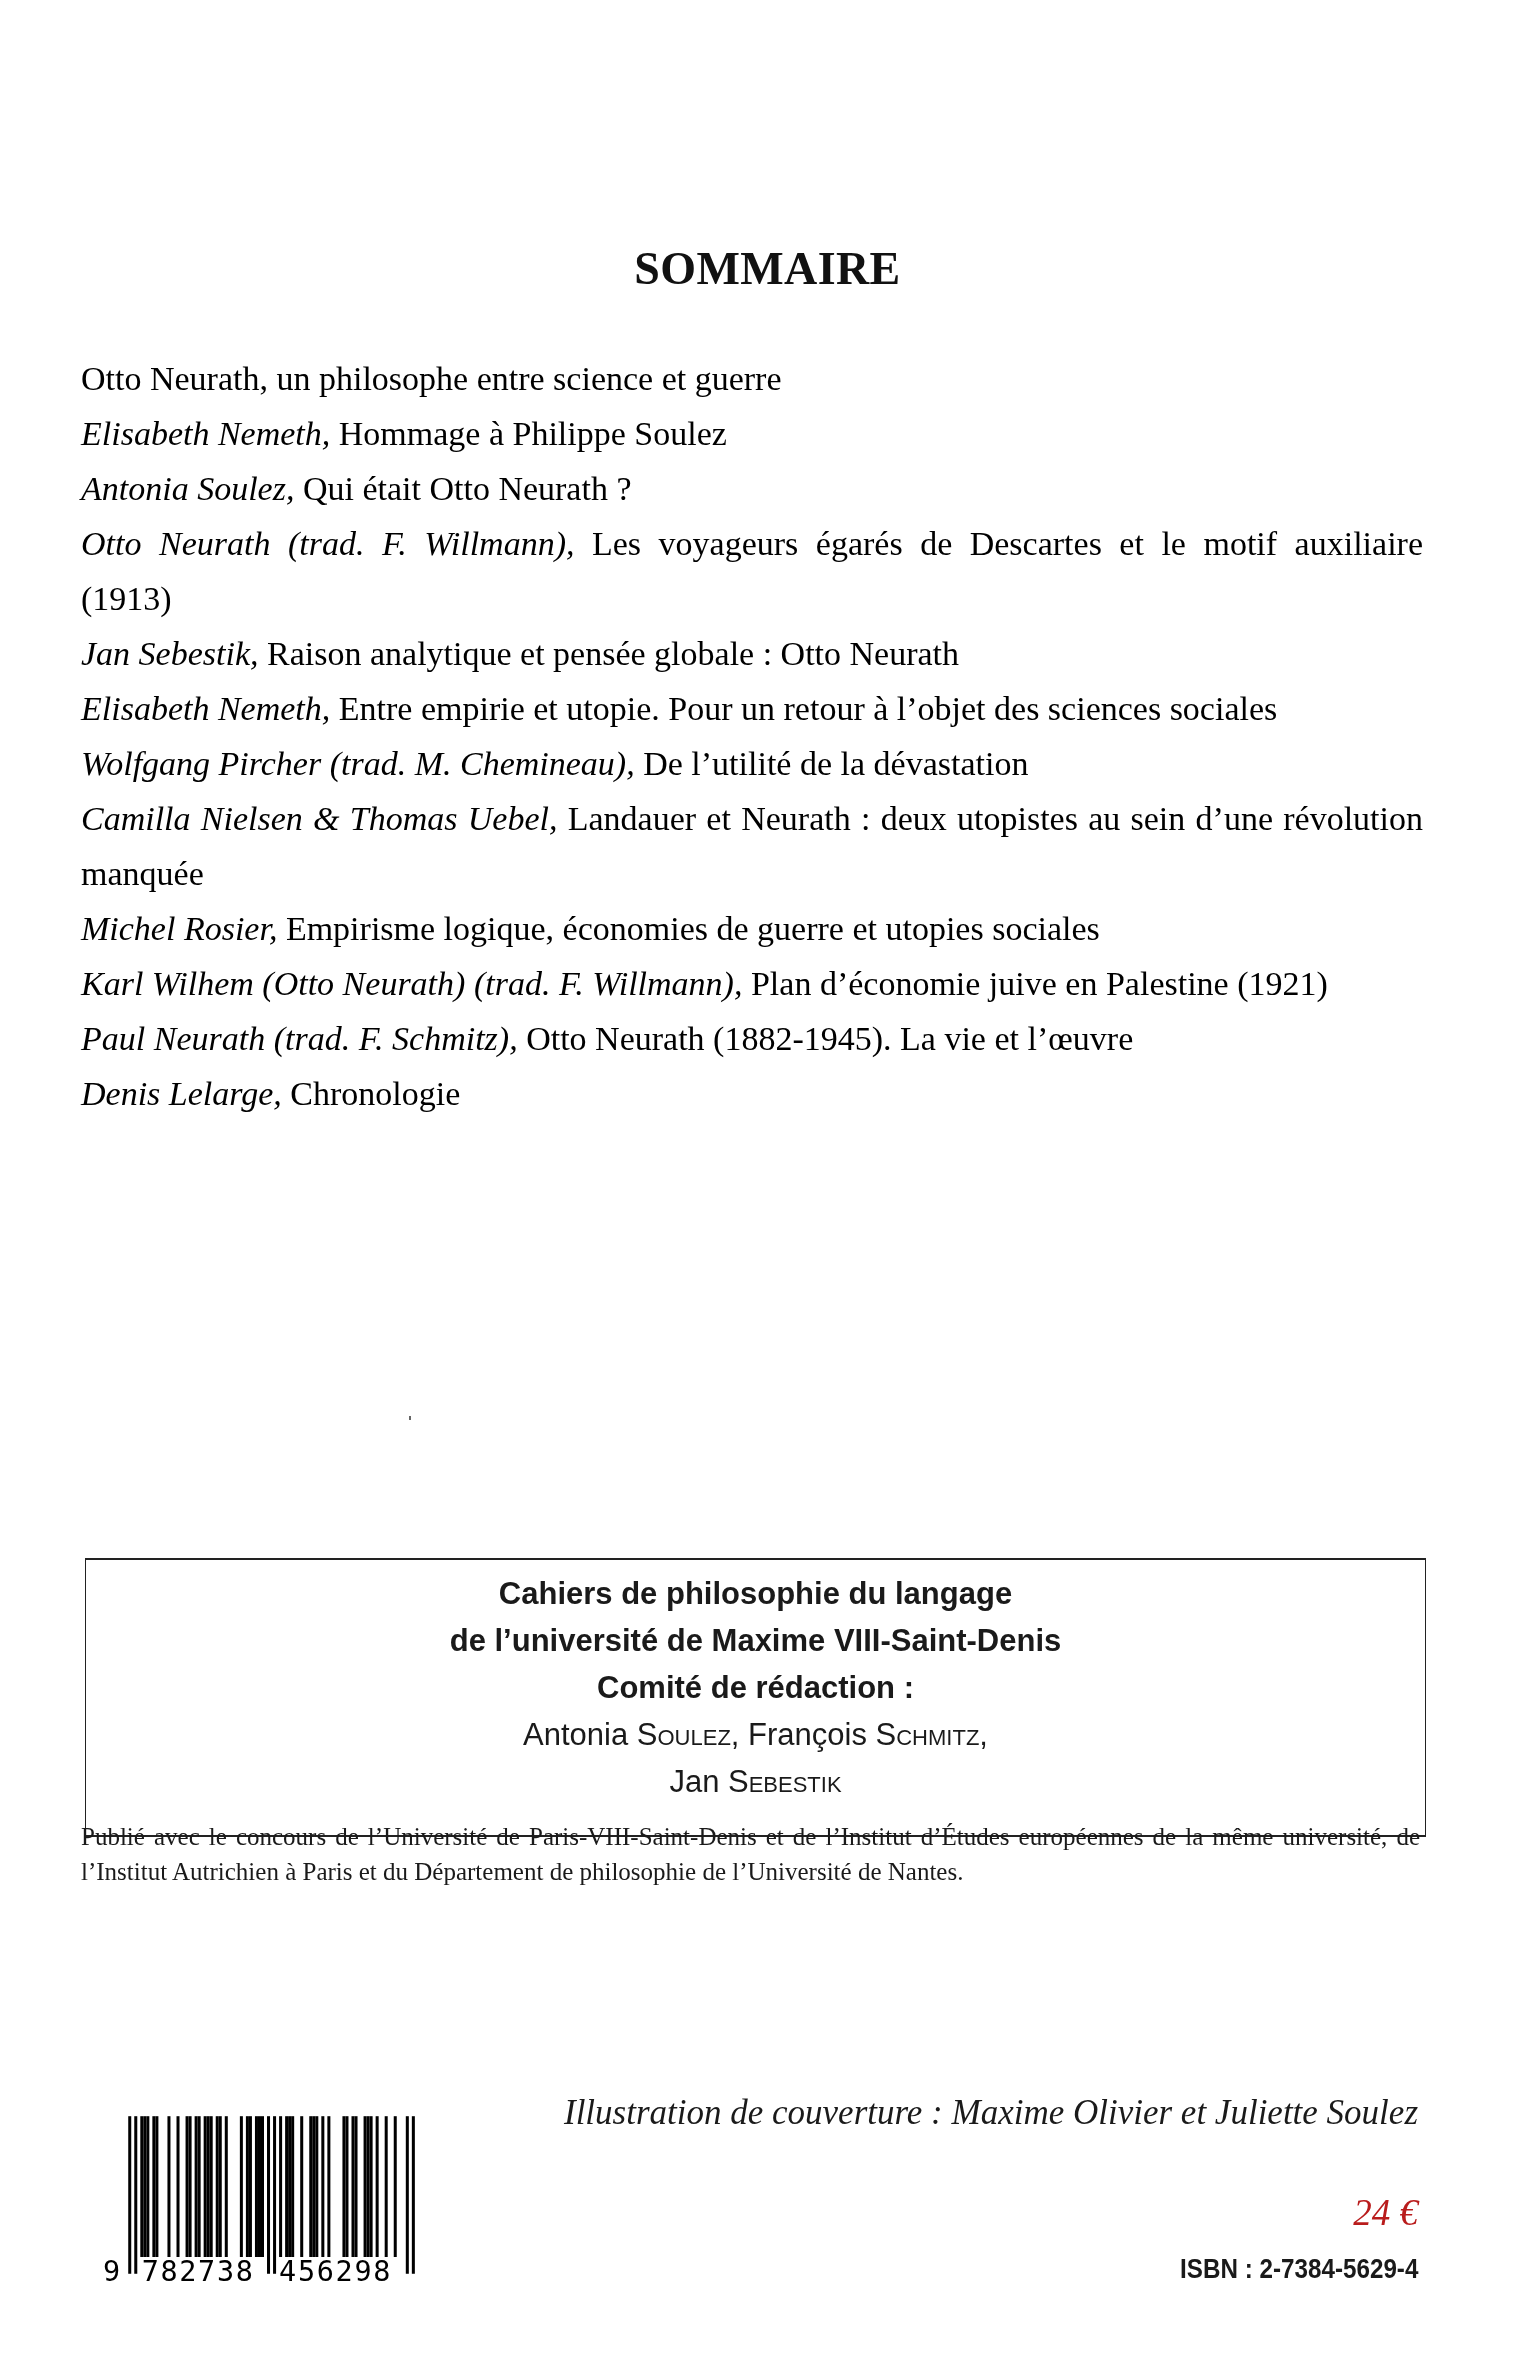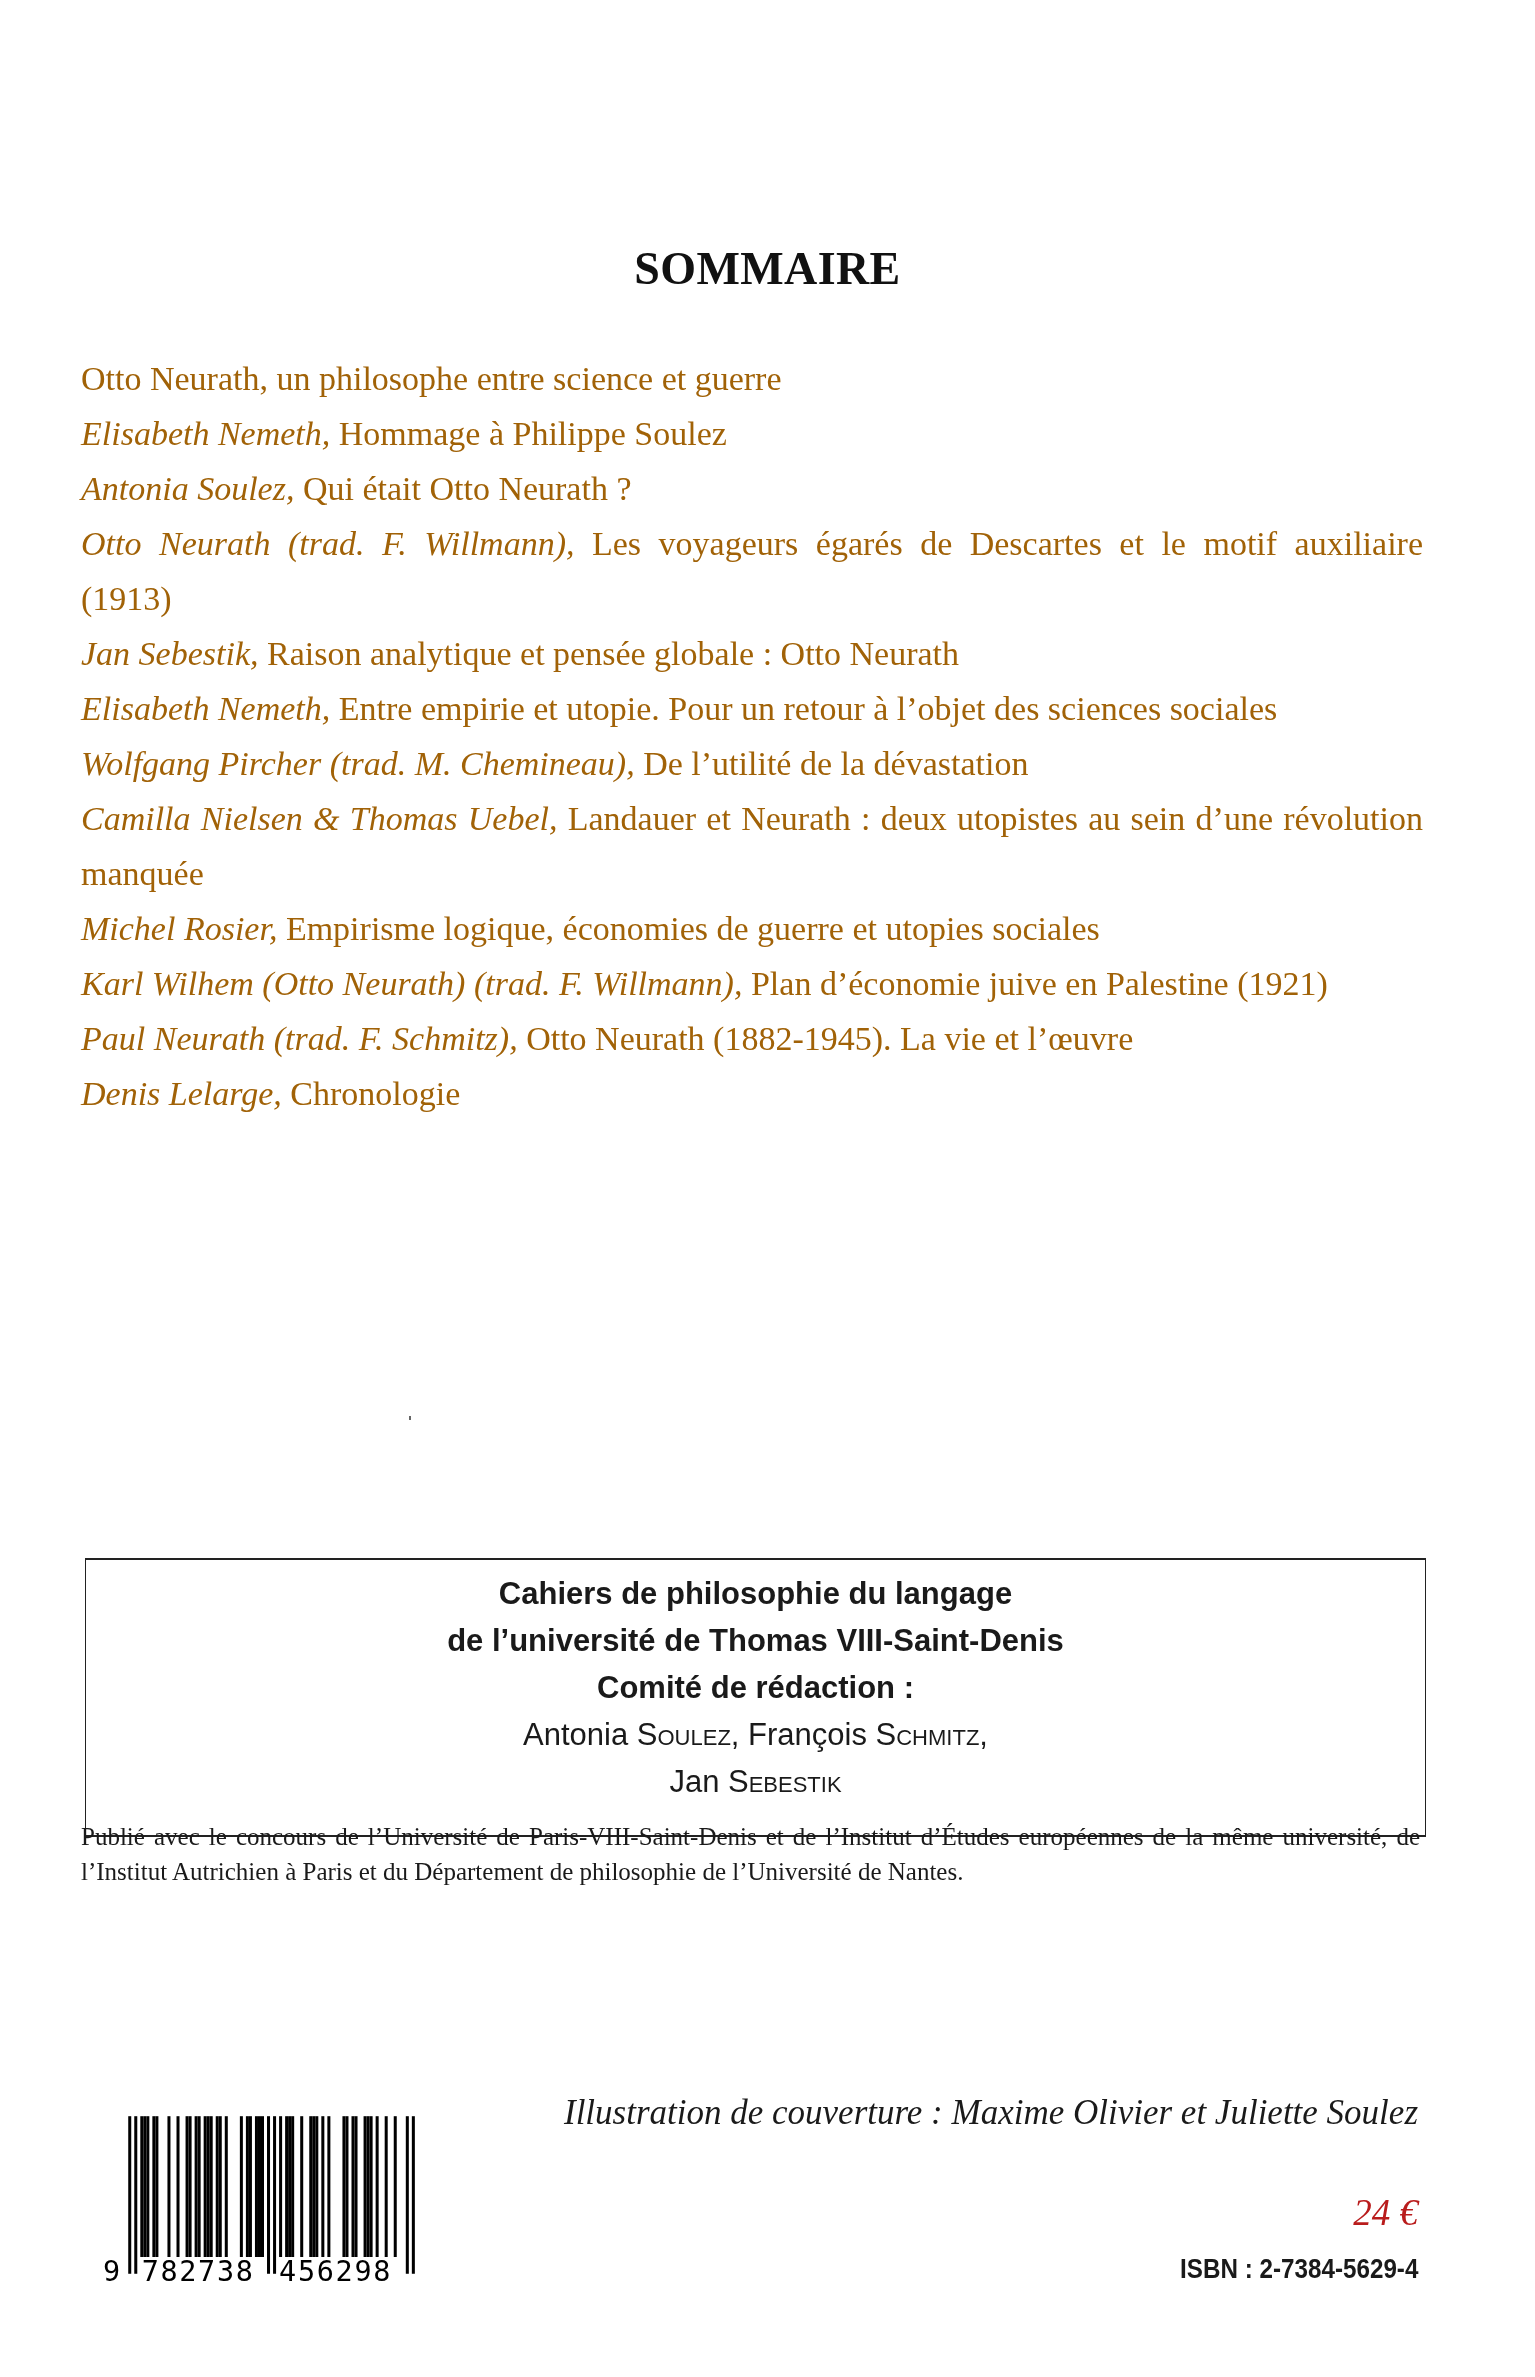--- a/index.html
+++ b/index.html
@@ -7,21 +7,21 @@
   .serif { font-family: "Liberation Serif", "DejaVu Serif", serif; }
   .sans { font-family: "Liberation Sans", "DejaVu Sans", sans-serif; }
 
   #title {
     position: absolute; top: 242px; left: 0; width: 1535px; text-align: center;
     font-size: 46px; font-weight: bold; letter-spacing: 0.4px; color: #111;
   }
 
   #toc {
     position: absolute; top: 351px; left: 81px; width: 1342px;
-    font-size: 34px; line-height: 55px; color: #a16207;
+    font-size: 34px; line-height: 55px; color: #000000;
   }
   #toc .entry { display: block; }
   #toc .entry .auth { font-style: italic; }
 
   #stray-mark {
     position: absolute; left: 409px; top: 1416px; width: 1.7px; height: 4.2px; background: #666;
   }
 
   #editorial-box {
     position: absolute; left: 85px; top: 1558px; width: 1341px; height: 279px;
@@ -96,21 +96,21 @@
   <div class="entry">
     <span class="auth">Denis Lelarge,</span><span> </span><span>Chronologie</span>
   </div>
 </div>
 
 <div id="stray-mark"></div>
 
 <div id="editorial-box" class="sans">
   <div class="inner">
     <span class="line bold">Cahiers de philosophie du langage</span>
-    <span class="line bold">de l’université de Thomas VIII-Saint-Denis</span>
+    <span class="line bold">de l’université de Maxime VIII-Saint-Denis</span>
     <span class="line bold">Comité de rédaction :</span>
     <span class="line"><span>Antonia </span><span class="sc">Soulez</span><span>, </span><span>François </span><span class="sc">Schmitz</span><span>,</span></span>
     <span class="line"><span>Jan </span><span class="sc">Sebestik</span></span>
   </div>
 </div>
 
 <p id="publie" class="serif" style="margin:0;">Publié avec le concours de l’Université de Paris-VIII-Saint-Denis et de l’Institut d’Études européennes de la même université, de l’Institut Autrichien à Paris et du Département de philosophie de l’Université de Nantes.</p>
 
 <div id="barcode">
   <svg id="barcode-svg" width="352" height="193" viewBox="0 0 420 230" xmlns="http://www.w3.org/2000/svg">

